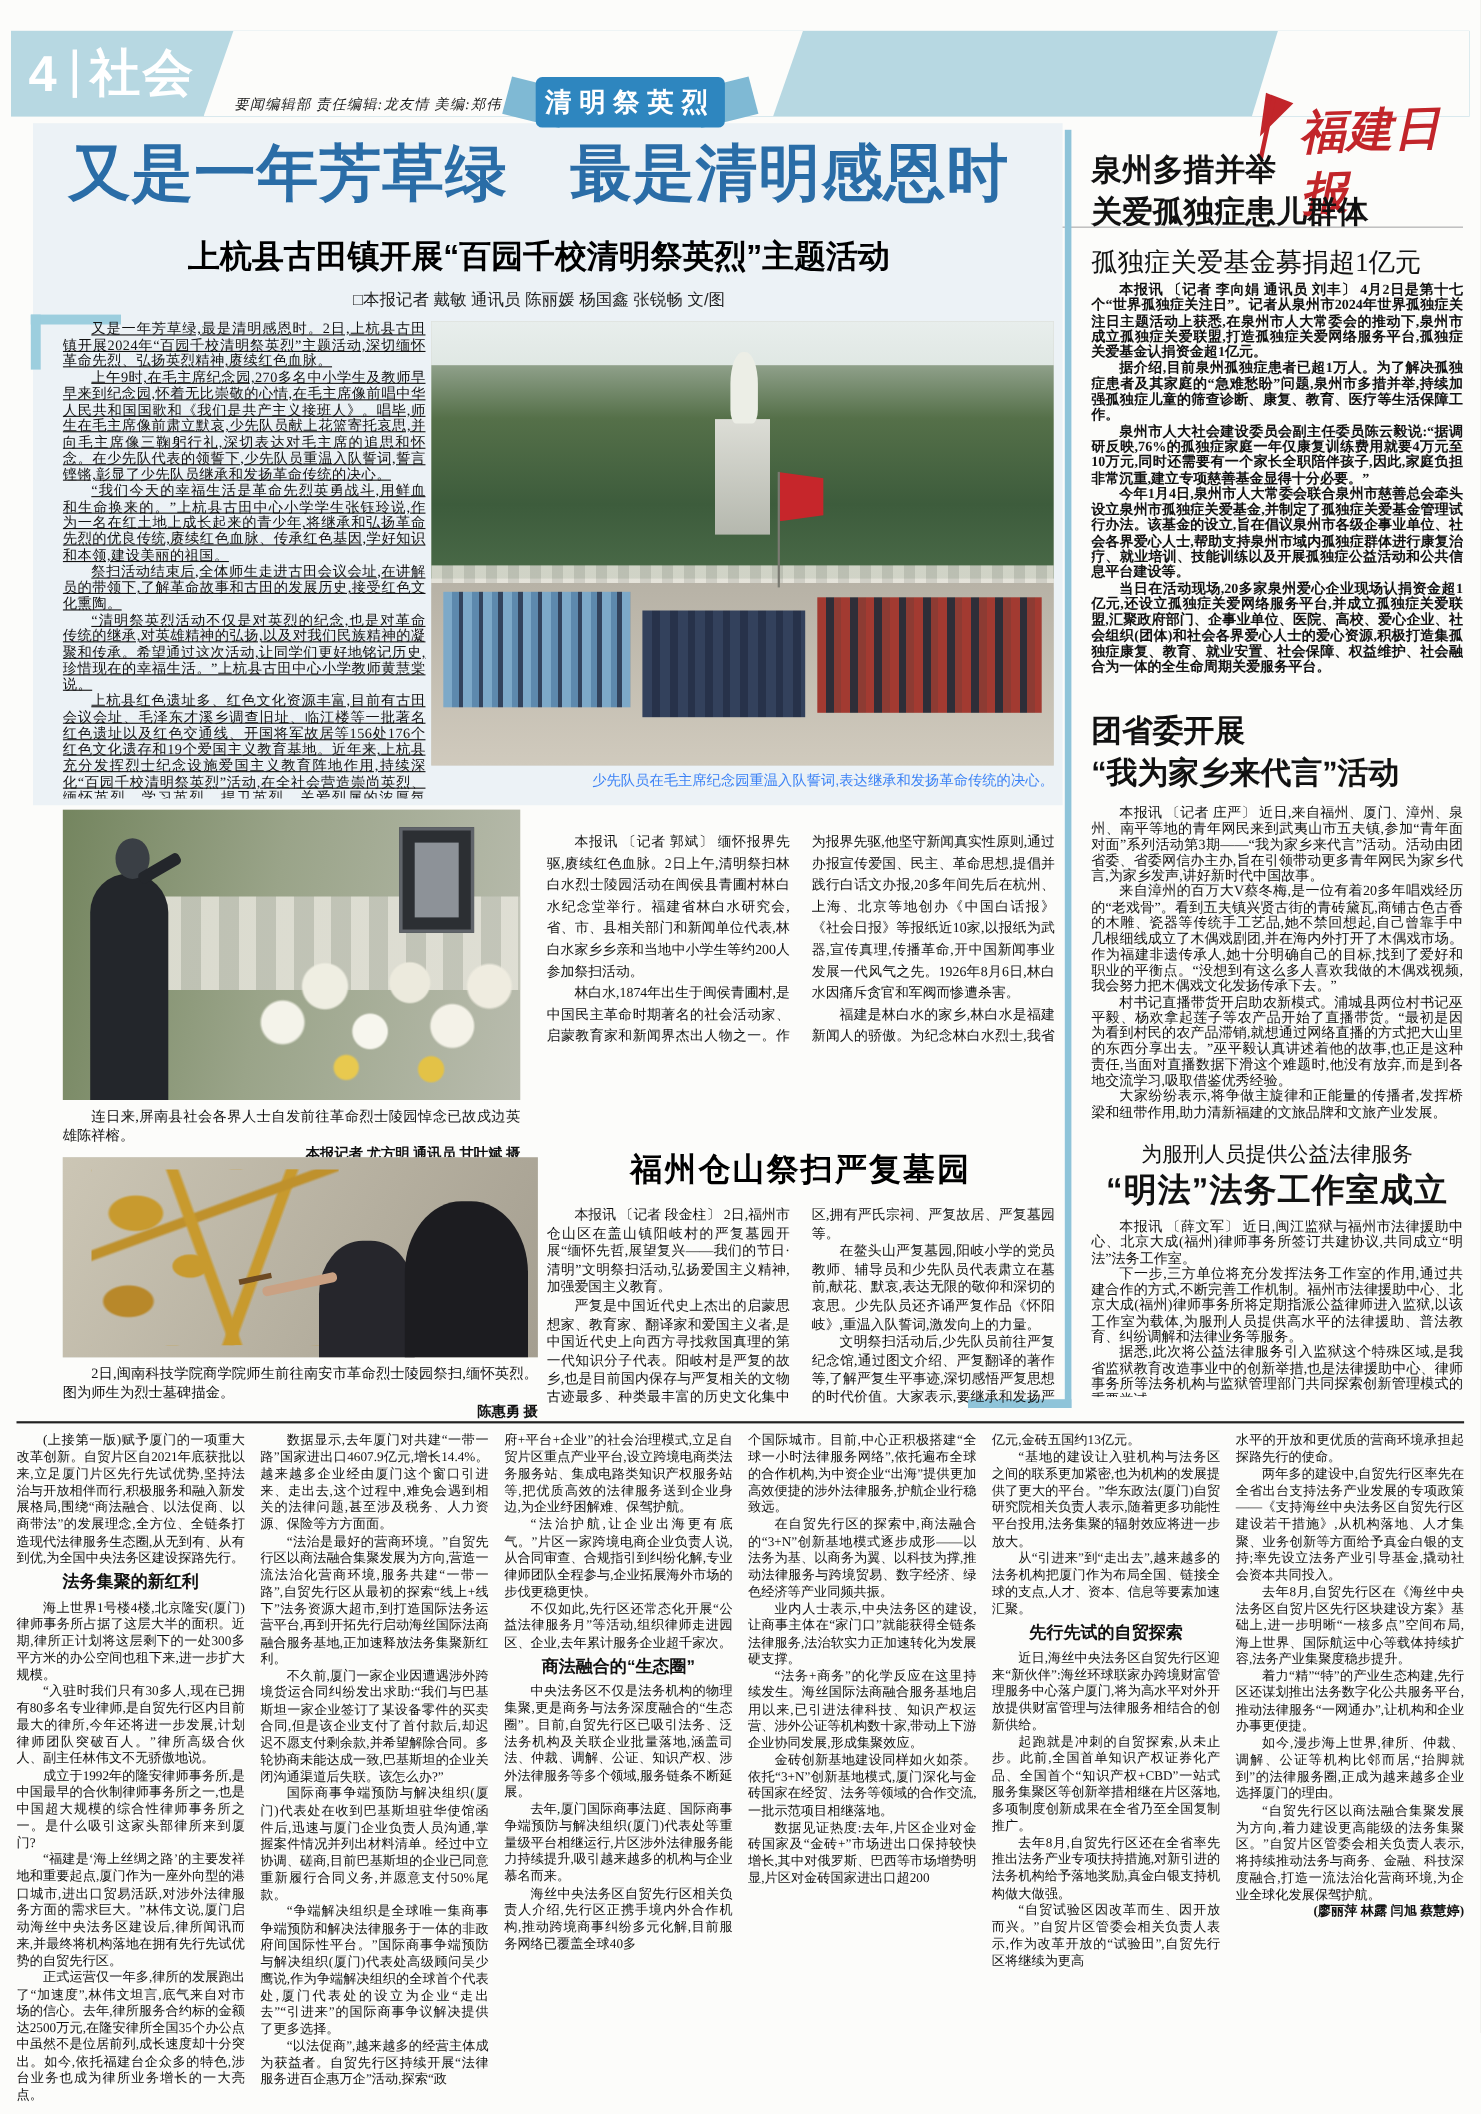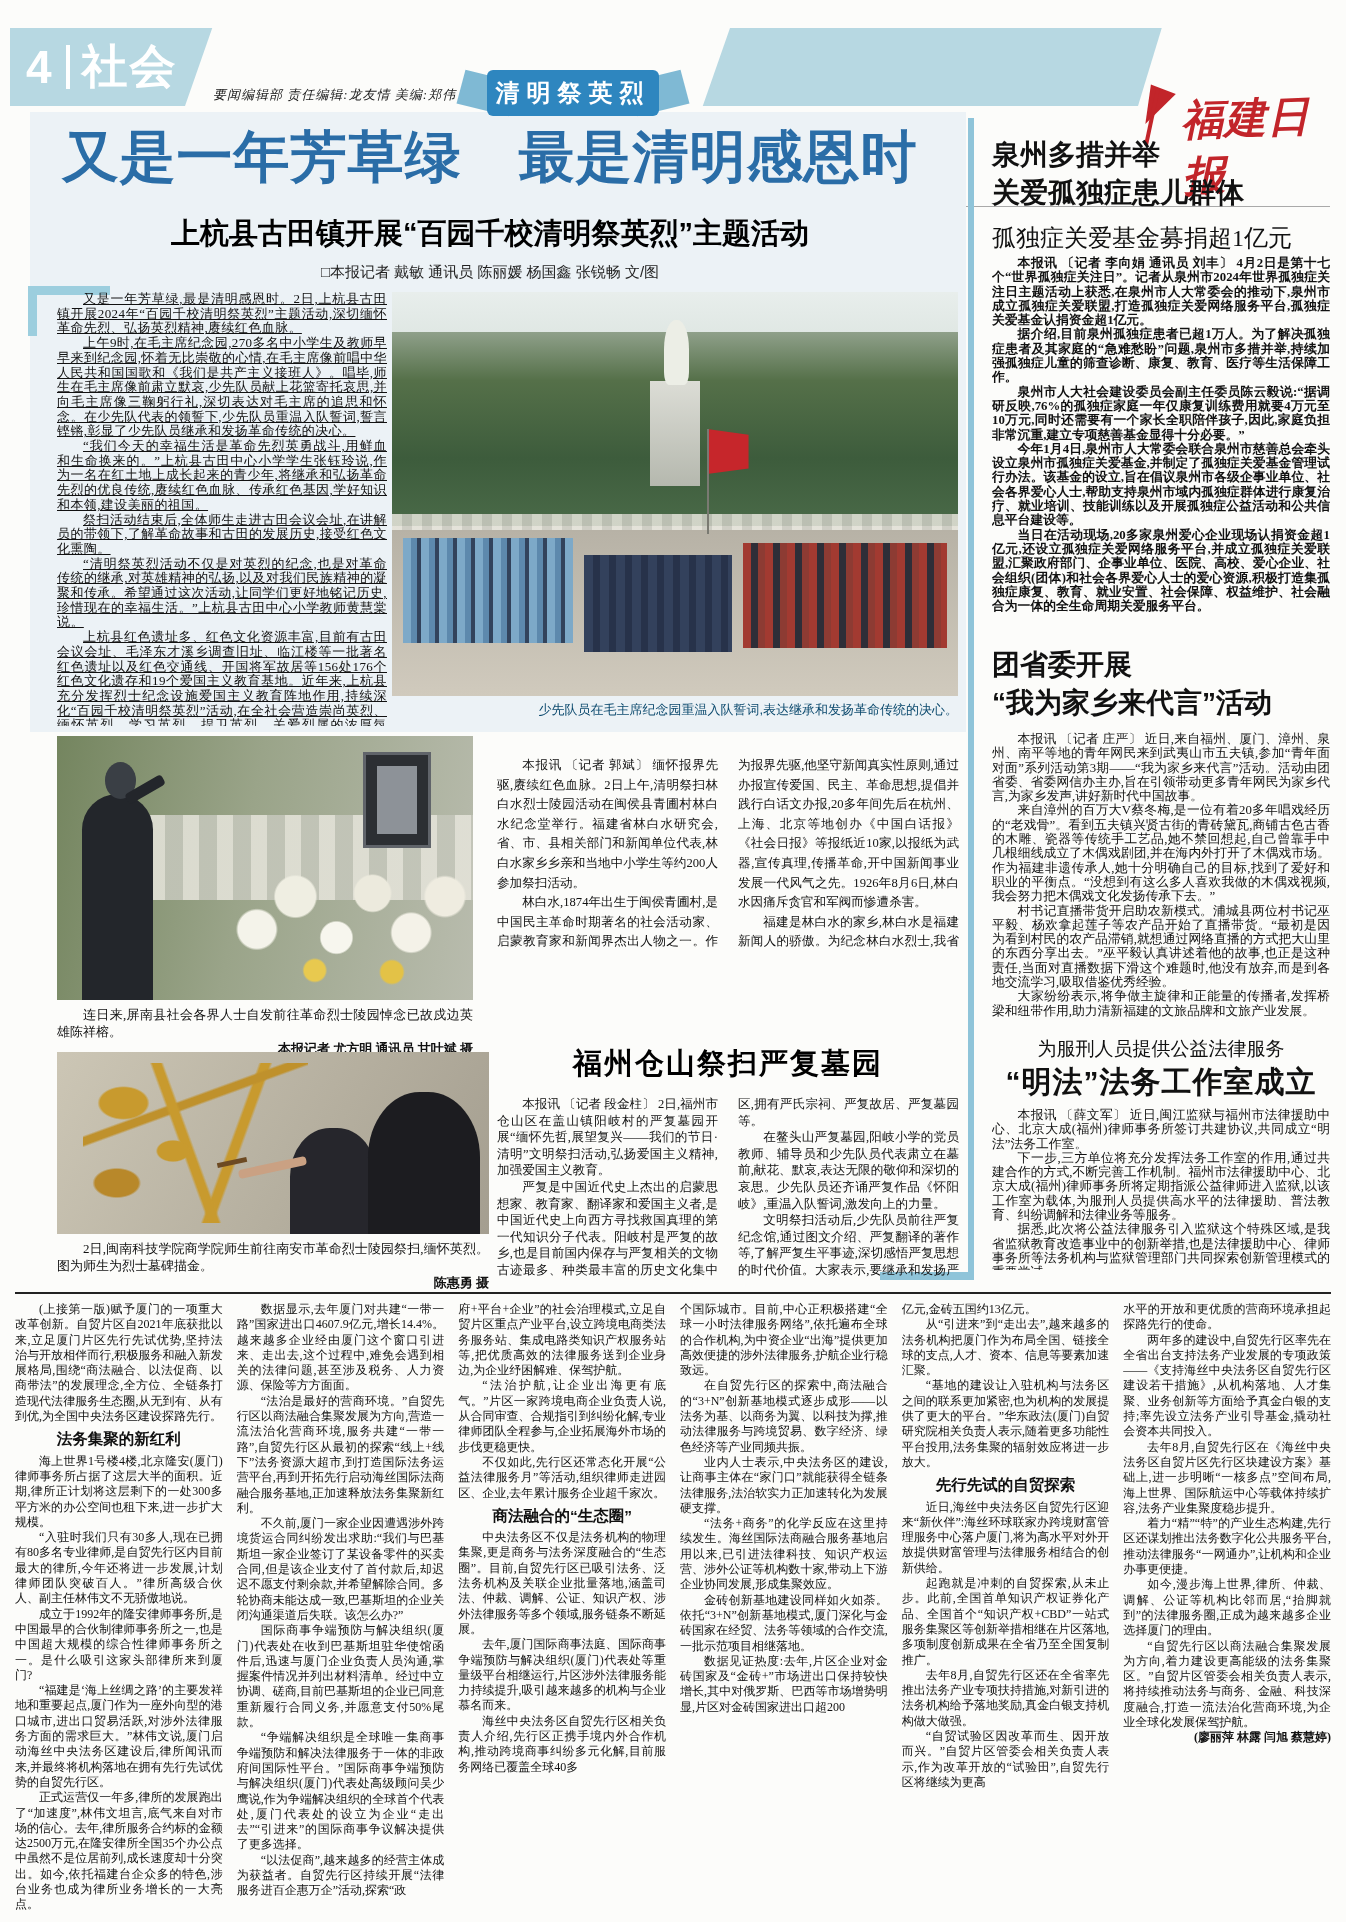--- a/index.html
+++ b/index.html
@@ -60,21 +60,21 @@
   .pm-trees{left:0;top:10%;right:0;height:48%;background:linear-gradient(180deg,#8fa08a 0%,#557049 25%,#3d5c3c 65%,#4a6a48 100%);}
   .pm-fence{left:0;top:55%;right:0;height:5%;background:repeating-linear-gradient(90deg,#e8e6dd 0 10px,#cfcec5 10px 20px);opacity:.85;}
   .pm-plaza{left:0;bottom:0;right:0;height:41%;background:linear-gradient(#b7b2a6,#d0cabd);}
   .pm-pedestal{left:45.5%;top:22%;width:9%;height:26%;background:linear-gradient(#dcddd6,#b5b8ae);}
   .pm-statue{left:48%;top:7%;width:4.5%;height:16%;background:#eceee6;border-radius:45% 45% 20% 20%;}
   .pm-crowd-left{left:2%;bottom:13%;width:30%;height:26%;background:repeating-linear-gradient(90deg,#7da9c8 0 8px,#5d89ad 8px 14px,#32435c 14px 18px);}
   .pm-crowd-mid{left:34%;bottom:11%;width:26%;height:24%;background:repeating-linear-gradient(90deg,#33415c 0 9px,#27324a 9px 16px);}
   .pm-crowd-right{left:62%;bottom:12%;width:36%;height:26%;background:repeating-linear-gradient(90deg,#a23a31 0 8px,#2e2e38 8px 15px,#8d3b33 15px 22px);}
   .pm-flagpole{left:55.6%;top:34%;width:2px;height:26%;background:#7a7a72;}
   .pm-flag{left:56%;top:34%;width:7%;height:11%;background:#c6262b;clip-path:polygon(0 0,100% 12%,100% 88%,0 100%);}
-  .photo-main-caption{left:392px;top:701px;width:566px;text-align:right;font-size:13px;color:#0c4a6e;}
+  .photo-main-caption{left:392px;top:701px;width:566px;text-align:right;font-size:13px;color:#3b82f6;}
 
   .photo1{left:57px;top:736px;width:416px;height:264px;}
   .p1-bg{left:0;top:0;right:0;bottom:0;background:linear-gradient(100deg,#74855f,#9aa489 45%,#b9bcae);}
   .p1-balustrade{left:22%;top:30%;width:78%;height:32%;background:repeating-linear-gradient(90deg,#e3e2d8 0 16px,#c4c6ba 16px 34px);opacity:.9;}
   .p1-man{left:6%;top:22%;width:17%;height:78%;background:#23262b;border-radius:40px 40px 0 0;}
   .p1-head{left:11.5%;top:10%;width:7.5%;height:14%;background:#3a3f45;border-radius:50%;}
   .p1-arm{left:16%;top:18%;width:10%;height:4%;background:#23262b;transform:rotate(-30deg);border-radius:4px;}
   .p1-flowers{right:1%;bottom:2%;width:58%;height:62%;
     background:
       radial-gradient(circle at 12% 60%,#f4f3ea 0 8%,transparent 9%),
@@ -309,22 +309,22 @@
     <div class="bcol">
         <p class="cont">个国际城市。目前,中心正积极搭建“全球一小时法律服务网络”,依托遍布全球的合作机构,为中资企业“出海”提供更加高效便捷的涉外法律服务,护航企业行稳致远。</p>
         <p>在自贸先行区的探索中,商法融合的“3+N”创新基地模式逐步成形——以法务为基、以商务为翼、以科技为撑,推动法律服务与跨境贸易、数字经济、绿色经济等产业同频共振。</p>
         <p>业内人士表示,中央法务区的建设,让商事主体在“家门口”就能获得全链条法律服务,法治软实力正加速转化为发展硬支撑。</p>
         <p>“法务+商务”的化学反应在这里持续发生。海丝国际法商融合服务基地启用以来,已引进法律科技、知识产权运营、涉外公证等机构数十家,带动上下游企业协同发展,形成集聚效应。</p>
         <p>金砖创新基地建设同样如火如荼。依托“3+N”创新基地模式,厦门深化与金砖国家在经贸、法务等领域的合作交流,一批示范项目相继落地。</p>
         <p>数据见证热度:去年,片区企业对金砖国家及“金砖+”市场进出口保持较快增长,其中对俄罗斯、巴西等市场增势明显,片区对金砖国家进出口超200</p>
       </div>
     <div class="bcol">
         <p class="cont">亿元,金砖五国约13亿元。</p>
+        <p>“基地的建设让入驻机构与法务区之间的联系更加紧密,也为机构的发展提供了更大的平台。”华东政法(厦门)自贸研究院相关负责人表示,随着更多功能性平台投用,法务集聚的辐射效应将进一步放大。</p>
         <p>从“引进来”到“走出去”,越来越多的法务机构把厦门作为布局全国、链接全球的支点,人才、资本、信息等要素加速汇聚。</p>
-        <p>“基地的建设让入驻机构与法务区之间的联系更加紧密,也为机构的发展提供了更大的平台。”华东政法(厦门)自贸研究院相关负责人表示,随着更多功能性平台投用,法务集聚的辐射效应将进一步放大。</p>
         <div class="sub-head">先行先试的自贸探索</div>
         <p>近日,海丝中央法务区自贸先行区迎来“新伙伴”:海丝环球联家办跨境财富管理服务中心落户厦门,将为高水平对外开放提供财富管理与法律服务相结合的创新供给。</p>
         <p>起跑就是冲刺的自贸探索,从未止步。此前,全国首单知识产权证券化产品、全国首个“知识产权+CBD”一站式服务集聚区等创新举措相继在片区落地,多项制度创新成果在全省乃至全国复制推广。</p>
         <p>去年8月,自贸先行区还在全省率先推出法务产业专项扶持措施,对新引进的法务机构给予落地奖励,真金白银支持机构做大做强。</p>
         <p>“自贸试验区因改革而生、因开放而兴。”自贸片区管委会相关负责人表示,作为改革开放的“试验田”,自贸先行区将继续为更高</p>
       </div>
     <div class="bcol">
         <p class="cont">水平的开放和更优质的营商环境承担起探路先行的使命。</p>
         <p>两年多的建设中,自贸先行区率先在全省出台支持法务产业发展的专项政策——《支持海丝中央法务区自贸先行区建设若干措施》,从机构落地、人才集聚、业务创新等方面给予真金白银的支持;率先设立法务产业引导基金,撬动社会资本共同投入。</p>
         <p>去年8月,自贸先行区在《海丝中央法务区自贸片区先行区块建设方案》基础上,进一步明晰“一核多点”空间布局,海上世界、国际航运中心等载体持续扩容,法务产业集聚度稳步提升。</p>

